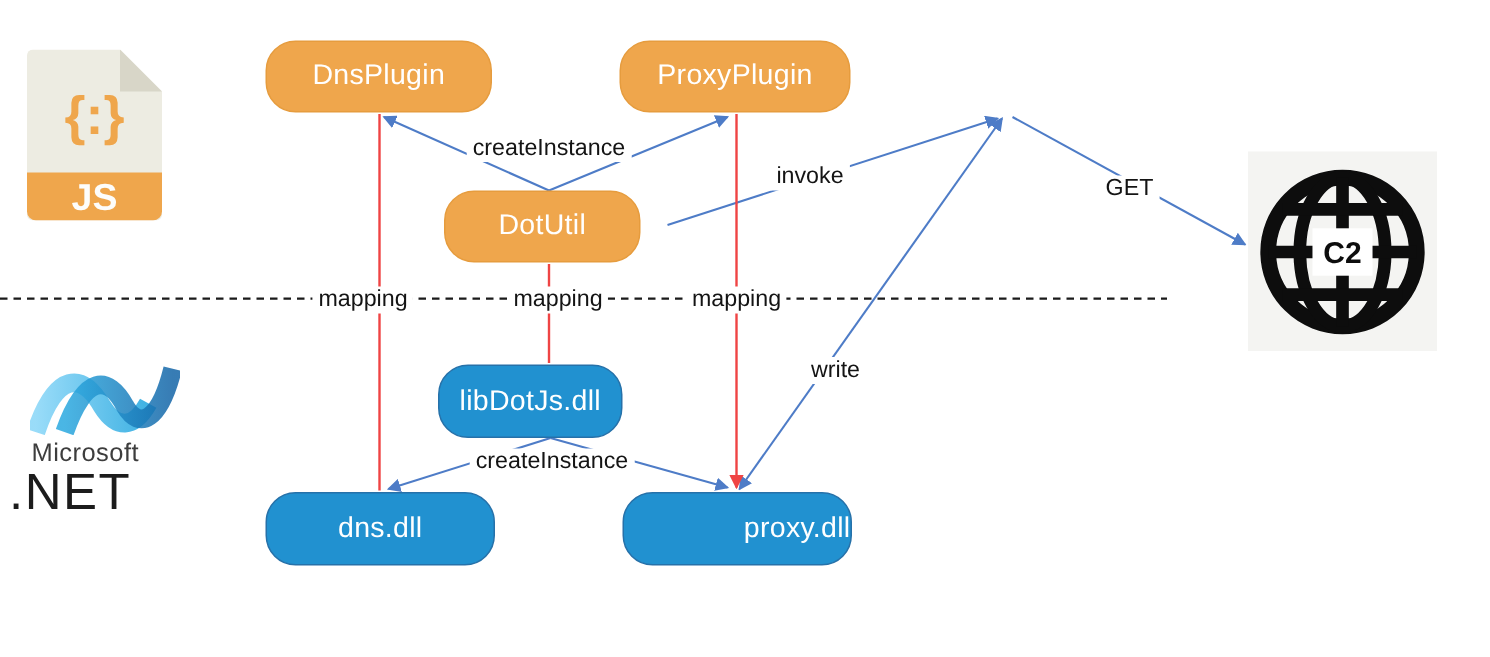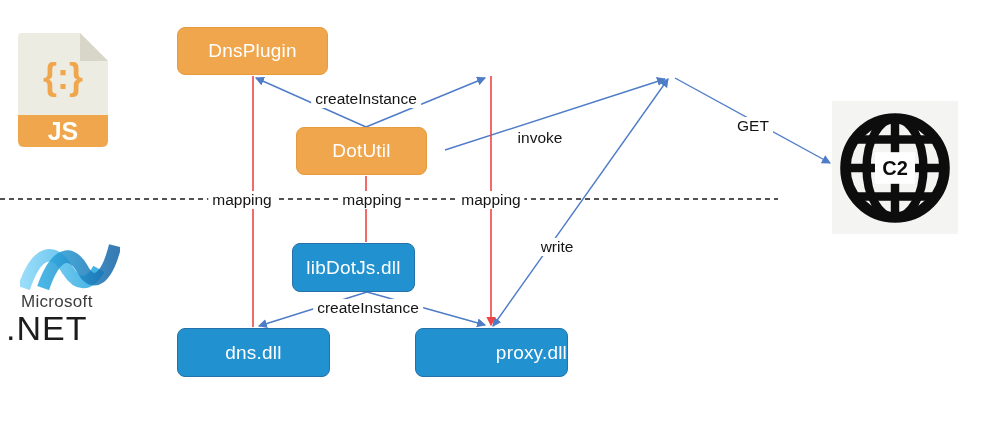--- a/index.html
+++ b/index.html
@@ -7,21 +7,21 @@
     position:relative;
     width:993px;height:438px;
     background:#fff;
     font-family:"Liberation Sans", sans-serif;
     overflow:hidden;
   }
   #edge-layer{position:absolute;left:0;top:0;z-index:1;}
   .node{
     position:absolute;z-index:3;
     display:flex;align-items:center;justify-content:center;
-    border-radius:8px;
+    border-radius:20px;
     color:#fff;font-size:19px;letter-spacing:.2px;
     box-sizing:border-box;
   }
   .node.js{background:#EFA64C;border:1px solid #E69C3E;}
   .node.net{background:#2191D0;border:1.5px solid #2671A9;}
   .edge-label{
     position:absolute;z-index:2;
     transform:translate(-50%,-50%);
     background:#fff;padding:0 4px;
     font-size:15.5px;color:#141414;white-space:nowrap;
@@ -107,29 +107,32 @@
         <line x1="18" y1="29" x2="94" y2="29" stroke-width="8"></line>
         <line x1="18" y1="83" x2="94" y2="83" stroke-width="8"></line>
         <line x1="9" y1="56" x2="103" y2="56" stroke-width="8"></line>
       </g>
       <rect x="37" y="41" width="38" height="30" fill="#fff"></rect>
       <text x="56" y="63" text-anchor="middle" font-family="Liberation Sans, sans-serif" font-size="19" font-weight="bold" fill="#0d0d0d">C2</text>
     </svg>
   </div>
 
 <div class="edge-label" style="left: 366px; top: 99px;">createInstance</div>
-    <div class="edge-label" style="left: 540px; top: 118px; margin-top: 20px;">invoke</div>
+    <div class="edge-label" style="left: 540px; top: 118px;">invoke</div>
     <div class="edge-label" style="left: 753px; top: 126px;">GET</div>
     <div class="edge-label" style="left: 242px; top: 200px;">mapping</div>
     <div class="edge-label" style="left: 372px; top: 200px;">mapping</div>
     <div class="edge-label" style="left: 491px; top: 200px;">mapping</div>
     <div class="edge-label" style="left: 557px; top: 247px;">write</div>
     <div class="edge-label" style="left: 368px; top: 308px;">createInstance</div>
     <div class="node js" style="left: 177px; top: 27px; width: 151px; height: 48px;">
       <span>DnsPlugin</span>
+    </div>
+    <div class="node js" style="left: 413px; top: 27px; width: 154px; height: 48px;">
+      <span>ProxyPlugin</span>
     </div>
     <div class="node js" style="left: 296px; top: 127px; width: 131px; height: 48px;">
       <span>DotUtil</span>
     </div>
     <div class="node net" style="left: 292px; top: 243px; width: 123px; height: 49px;">
       <span>libDotJs.dll</span>
     </div>
     <div class="node net" style="left: 177px; top: 328px; width: 153px; height: 49px;">
       <span>dns.dll</span>
     </div>

